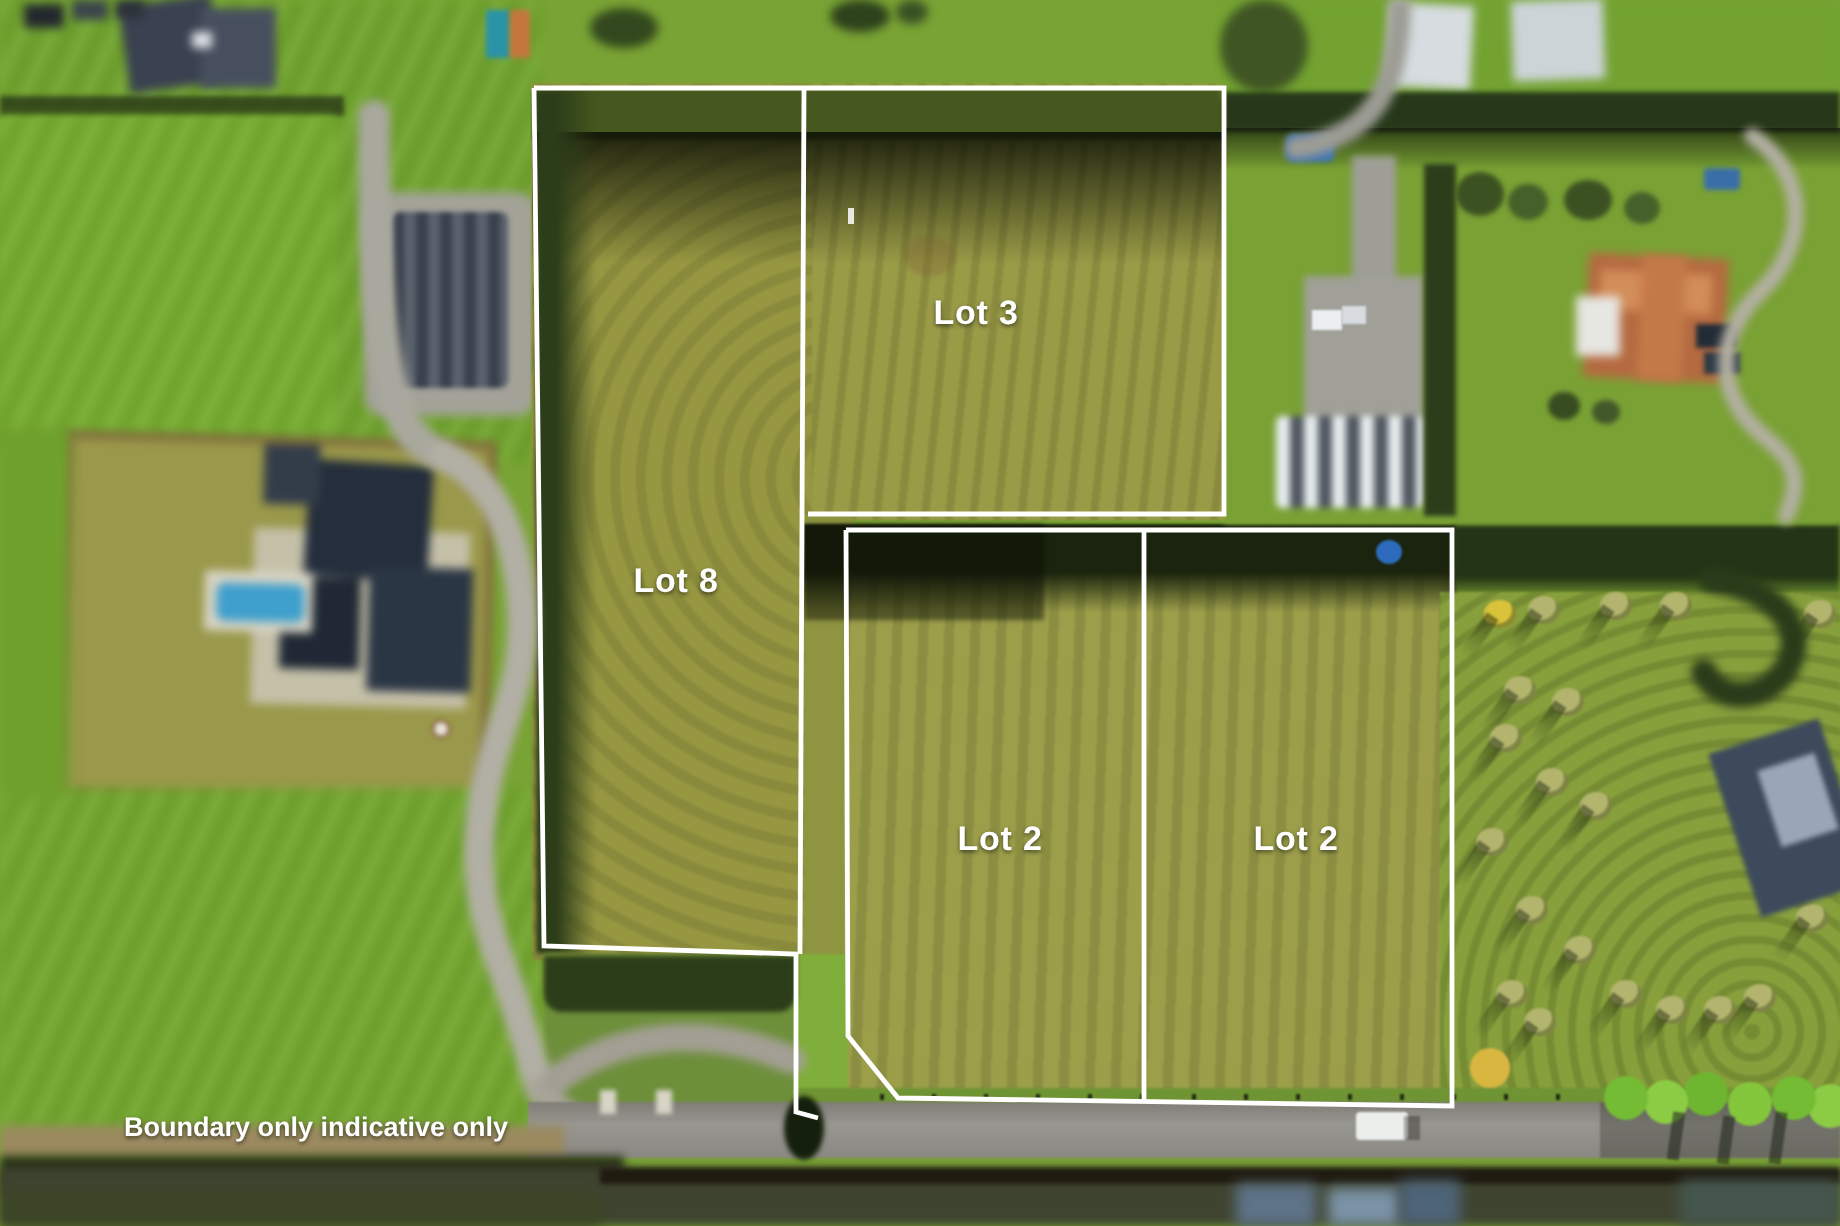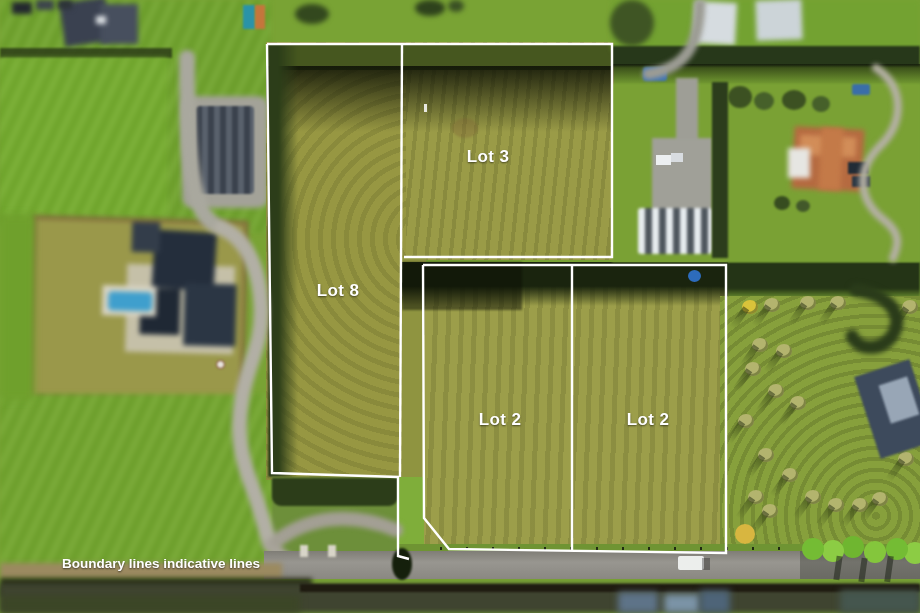--- a/index.html
+++ b/index.html
@@ -171,15 +171,15 @@
       <polyline points="267,44 272,473 398,477 398,556 409,559" fill="none" stroke="#ffffff" stroke-width="2.4" stroke-linejoin="miter"></polyline>
       <polyline points="402,44 400,477" fill="none" stroke="#ffffff" stroke-width="2.4" stroke-linejoin="miter"></polyline>
       <polyline points="423,265 726,265 726,553 449,549 424,518 423,265" fill="none" stroke="#ffffff" stroke-width="2.4" stroke-linejoin="miter"></polyline>
       <polyline points="572,265 572,551" fill="none" stroke="#ffffff" stroke-width="2.4" stroke-linejoin="miter"></polyline>
     </svg>
 
   <span class="lot-label" style="left: 488px; top: 157px;">Lot 3</span>
   <span class="lot-label" style="left: 338px; top: 291px;">Lot 8</span>
   <span class="lot-label" style="left: 500px; top: 420px;">Lot 2</span>
   <span class="lot-label" style="left: 648px; top: 420px;">Lot 2</span>
-  <span class="disclaimer">Boundary lines indicative lines</span>
+  <span class="disclaimer">Boundary only indicative only</span>
 
 </div>
 
 </body></html>

